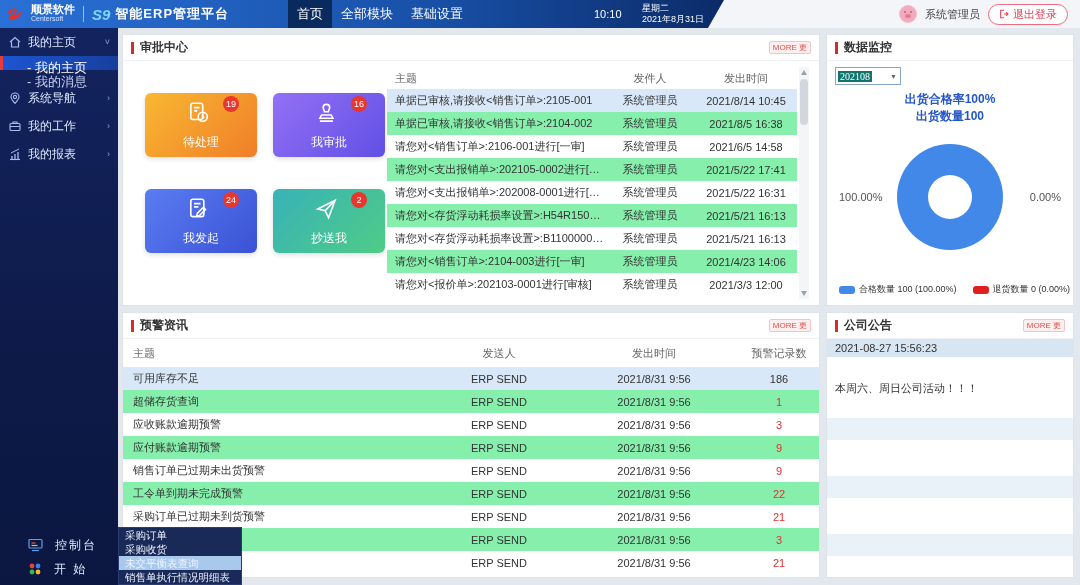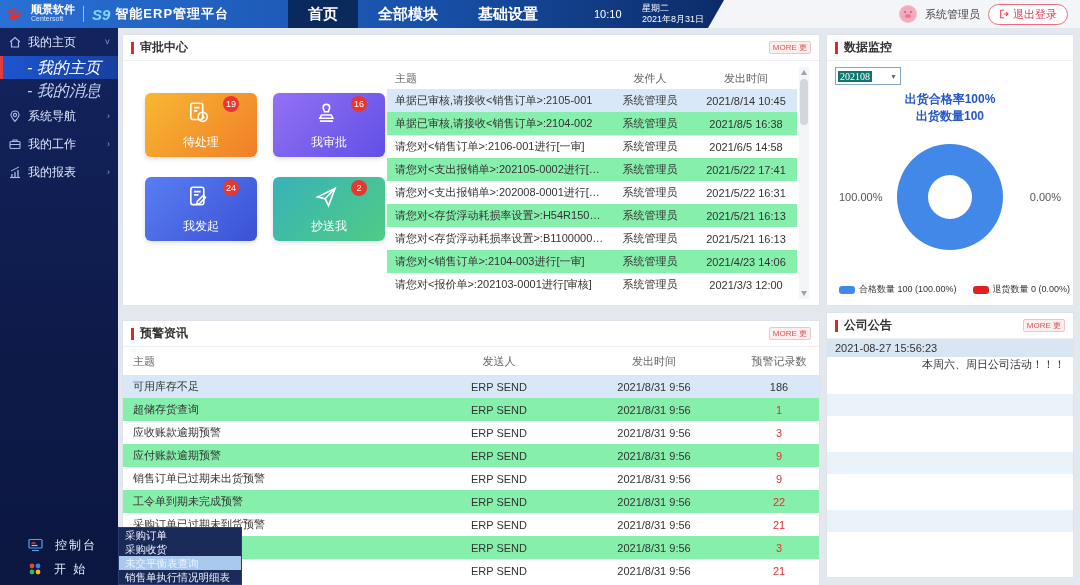--- a/index.html
+++ b/index.html
@@ -9,61 +9,61 @@
   
   .topbar { position:absolute; left:0; top:0; width:1080px; height:28px;
     background:linear-gradient(90deg,#2a70d6 0%,#1850a8 40%,#0b2a66 68%); z-index:30; }
   .brand { position:absolute; left:6px; top:0; height:28px; display:flex; align-items:center; gap:5px; }
   .logo-text { color:#fff; font-size:11px; font-weight:bold; line-height:10px; }
   .logo-text small { display:block; font-size:7px; font-weight:normal; color:#d4e2ff; }
   .brand-divider { width:1px; height:16px; background:rgba(255,255,255,.55); margin:0 3px; }
   .s9 { color:#7fd8ff; font-size:15px; font-weight:bold; font-style:italic; }
   .product { color:#fff; font-size:13px; font-weight:bold; letter-spacing:1px; }
   .tabs { position:absolute; left:288px; top:0; height:28px; display:flex; }
-  .tab { padding:0 20px; line-height:28px; color:#fff; font-size:15px; cursor:pointer;font-weight:bold; }
+  .tab { padding:0 9px; line-height:28px; color:#fff; font-size:13px; cursor:pointer; }
   .tab.active { background:#0a2a5e; }
   .clock { position:absolute; left:594px; top:0; line-height:28px; color:#fff; font-size:11px; }
   .datebox { position:absolute; left:636px; top:3px; color:#fff; font-size:9px; line-height:11px;
     padding-left:6px; }
   .user-strip { position:absolute; right:0; top:0; height:28px; width:372px; background:#f3f5f9;
     clip-path:polygon(16px 0,100% 0,100% 100%,0 100%);
     display:flex; align-items:center; justify-content:flex-end; gap:8px; padding-right:12px; }
   .avatar { width:18px; height:18px; border-radius:50%; background:#f6bac8; position:relative; flex:0 0 18px; }
   .username { font-size:11px; color:#444; }
   .logout-btn { display:flex; align-items:center; gap:4px; border:1px solid #ef6a7e; color:#e83a55;
     background:#fff; font-size:11px; border-radius:11px; padding:2px 10px; cursor:pointer; }
 
   
   .sidebar { position:absolute; left:0; top:28px; width:118px; height:557px;
     background:linear-gradient(180deg,#13235e 0%,#0d1a48 60%,#0b1740 100%); z-index:10; }
   .side-item { height:28px; display:flex; align-items:center; padding:0 8px; gap:6px;
     color:#dde7fb; font-size:12px; cursor:pointer; }
   .side-item .chev { margin-left:auto; color:#8fa6e0; font-size:9px; }
-  .sub-item { height:23px; line-height:23px; color:#c3d1f3; font-size:16px; padding-left:27px; cursor:pointer;font-style:italic; }
+  .sub-item { height:14px; line-height:23px; color:#c3d1f3; font-size:13px; padding-left:27px; cursor:pointer; }
   .sub-item.active { background:linear-gradient(90deg,#1d55d0,#173f9e); color:#fff;
     border-left:3px solid #e53b3b; padding-left:24px; }
   .side-footer { position:absolute; left:0; bottom:4px; width:100%; }
   .footer-item { height:24px; display:flex; align-items:center; gap:12px; padding-left:28px;
     color:#e2ebff; font-size:12px; letter-spacing:2px; cursor:pointer; }
 
   
   .panel { position:absolute; background:#fff; border:1px solid #dfe3ea; }
   .panel-hd { height:26px; display:flex; align-items:center; border-bottom:1px solid #eef0f3; padding:0 8px; }
   .panel-hd .bar { width:3px; height:12px; background:#d22c2c; margin-right:6px; }
   .panel-hd .title { font-size:12px; color:#333; font-weight:bold; }
   .more { margin-left:auto; font-size:8px; color:#d9534f; background:#fdefef; border:1px solid #f2c4c4;
     border-radius:2px; padding:0 3px; line-height:11px; cursor:pointer; }
 
   .panel-approval { left:122px; top:34px; width:698px; height:272px; }
   .panel-monitor  { left:826px; top:34px; width:248px; height:272px; }
-  .panel-alerts   { left:122px; top:320px; width:698px; height:266px; }
+  .panel-alerts   { left:122px; top:312px; width:698px; height:266px; }
   .panel-announce { left:826px; top:312px; width:248px; height:266px; }
 
   
-  .tiles { position:absolute; left:22px; top:58px; width:244px; display:flex; flex-wrap:wrap; gap:20px 16px; }
+  .tiles { position:absolute; left:22px; top:58px; width:244px; display:flex; flex-wrap:wrap; gap:32px 16px; }
   .tile { width:112px; height:64px; border-radius:6px; position:relative; color:#fff; cursor:pointer;
     box-shadow:0 2px 5px rgba(0,0,0,.12); }
   .tile-pending  { background:linear-gradient(135deg,#f8b832,#f07e28); }
   .tile-approve  { background:linear-gradient(135deg,#9470f5,#6050e5); }
   .tile-initiate { background:linear-gradient(135deg,#5a7df2,#3a52d5); }
   .tile-cc       { background:linear-gradient(135deg,#38b2b8,#4fcc86); }
   .tile svg { position:absolute; left:50%; top:7px; transform:translateX(-60%); }
   .tile .lbl { position:absolute; bottom:6px; width:100%; text-align:center; font-size:12px; }
   .badge { position:absolute; top:3px; right:18px; min-width:16px; height:16px; border-radius:8px;
     background:#e8372e; color:#fff; font-size:9px; line-height:16px; text-align:center; padding:0 3px; }
@@ -110,21 +110,21 @@
   .alhead { height:28px; color:#666; }
   .alrow { height:23px; color:#333; cursor:pointer; }
   .al-subj { flex:1; padding-left:10px; overflow:hidden; white-space:nowrap; }
   .al-sender { flex:0 0 140px; text-align:center; }
   .al-time { flex:0 0 170px; text-align:center; }
   .al-cnt { flex:0 0 80px; text-align:center; }
   .red { color:#e03030; }
 
   
   .ann-date { background:#d8e6f4; padding:3px 8px; font-size:11px; color:#333; }
-  .ann-text { padding:0 8px 14px; font-size:11px; color:#333; background:#fff;text-align:right; }
+  .ann-text { padding:24px 8px 14px; font-size:11px; color:#333; background:#fff; }
   .stripe-b { height:22px; background:#e9f1f9; margin-top:8px; }
   .stripe-w { height:28px; background:#fff; }
 
   
   .popup { position:absolute; left:118px; top:527px; width:124px; background:#1a2a58;
     border:1px solid #2c3c72; z-index:40; }
   .popup-item { height:14px; line-height:14px; font-size:10.5px; color:#e9effc; padding:0 6px;
     white-space:nowrap; cursor:pointer; }
   .popup-item.hl { background:#a9c9ec; color:#eef5ff; }
 </style>

